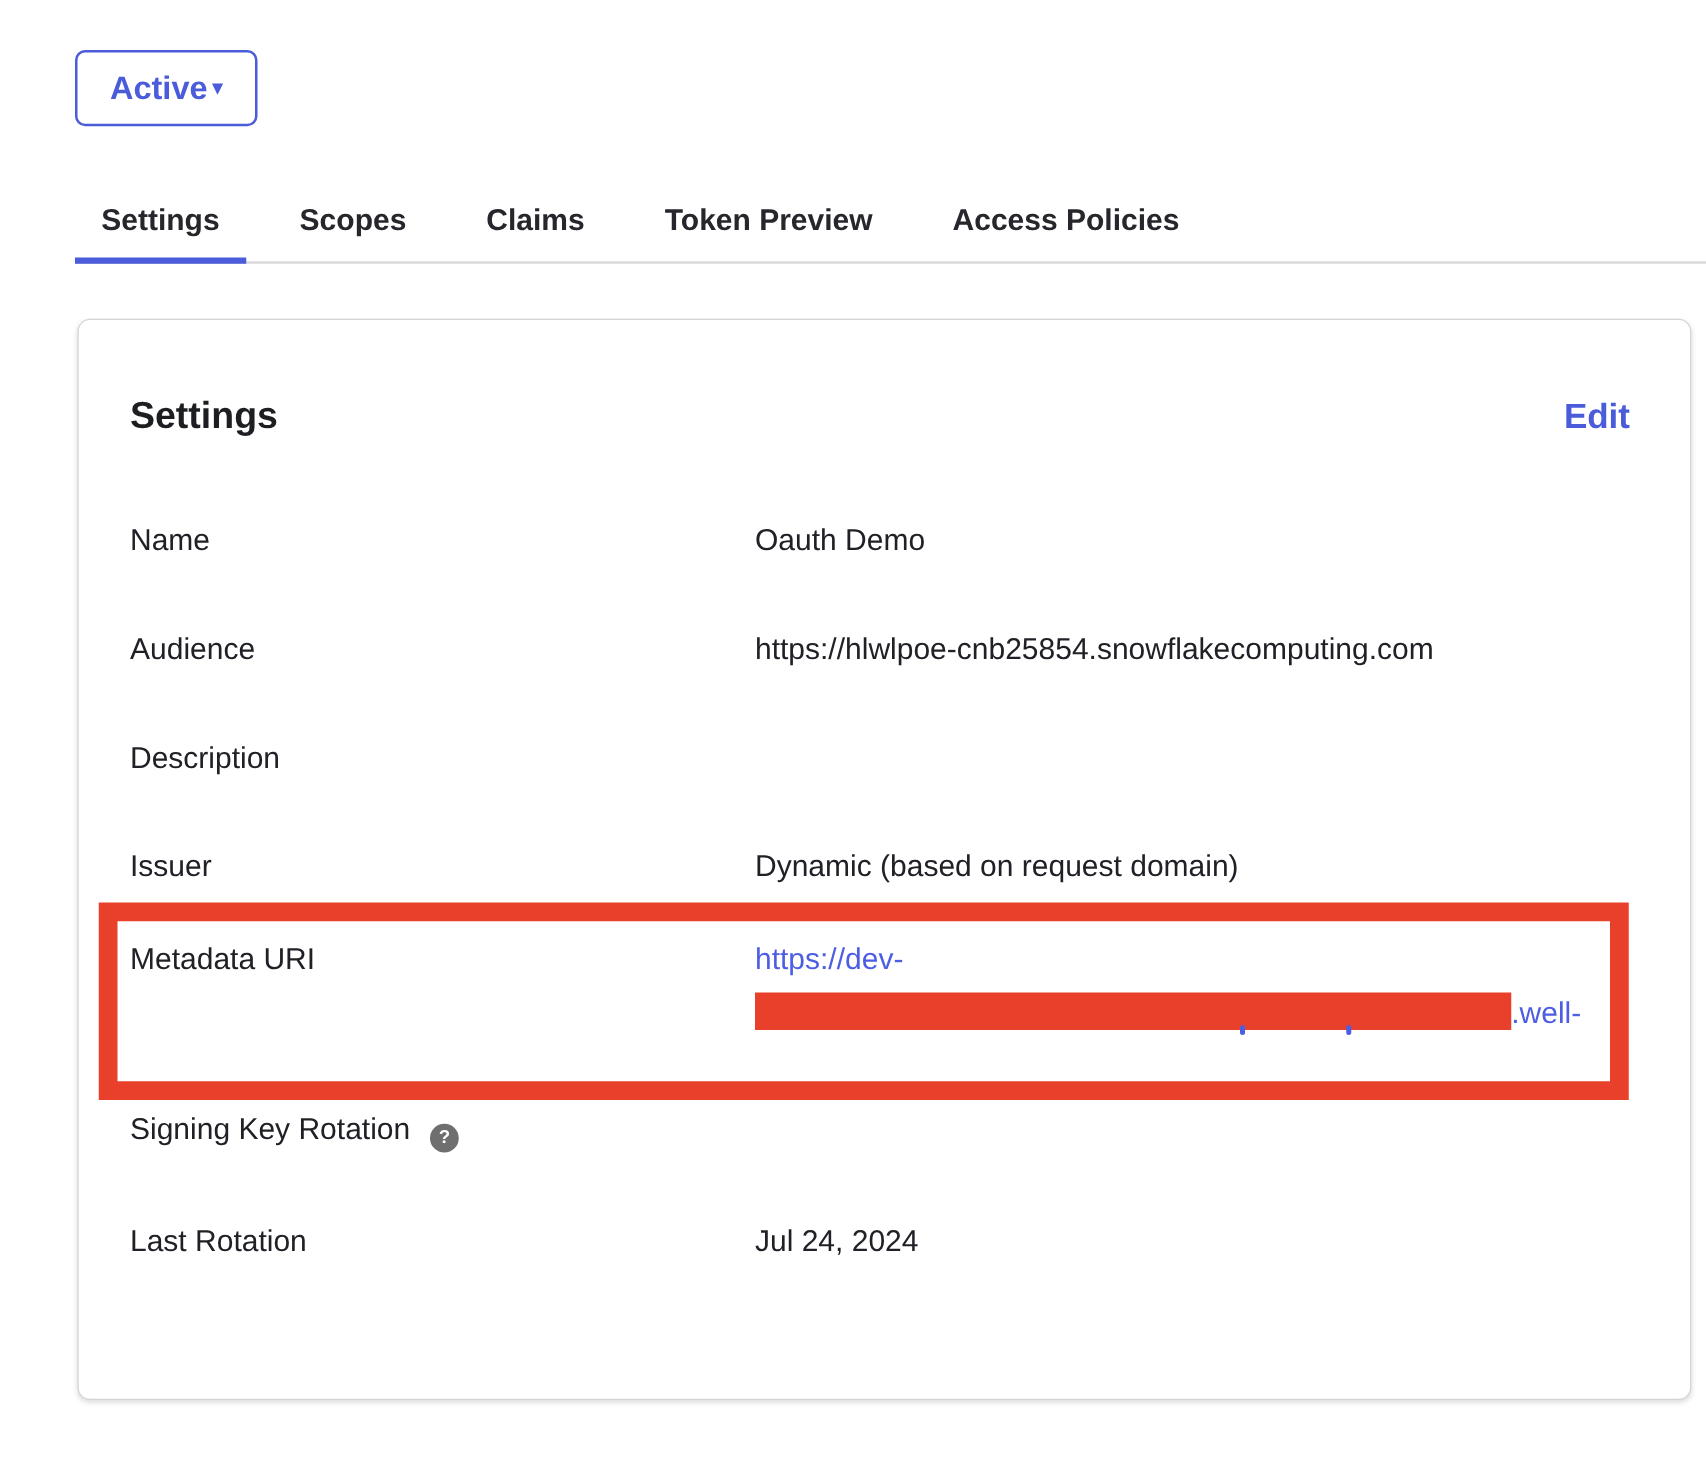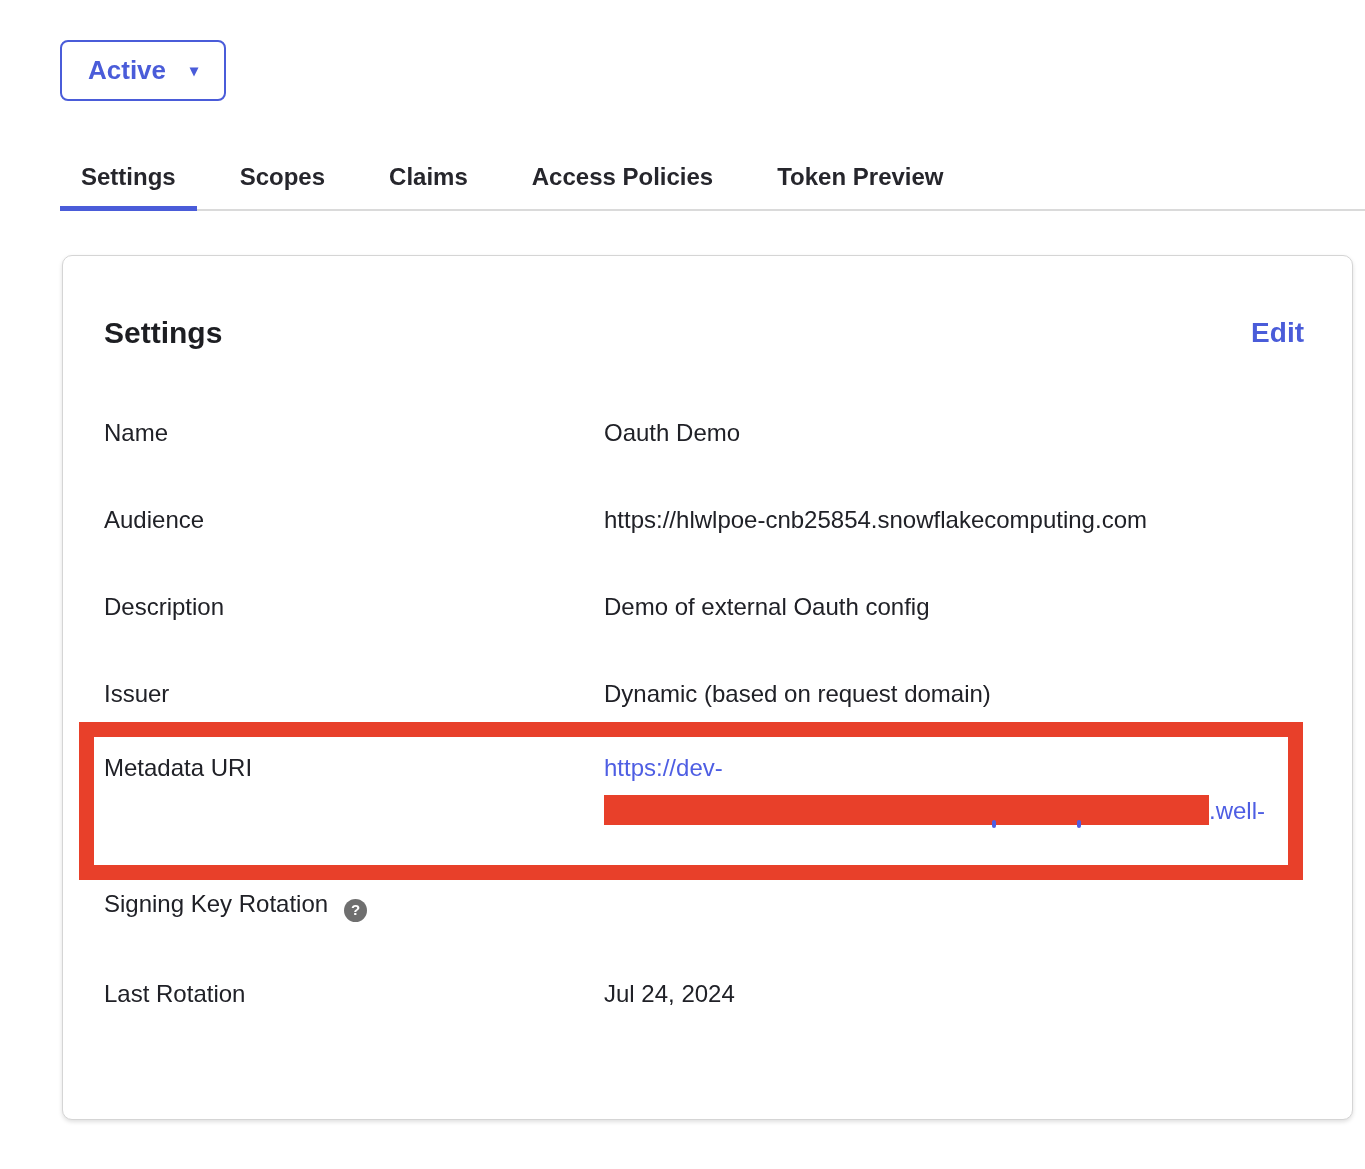--- a/index.html
+++ b/index.html
@@ -6,21 +6,21 @@
   html, body { margin: 0; padding: 0; background: #ffffff; }
   body {
     width: 1365px; height: 1169px; overflow: hidden;
     font-family: "Liberation Sans", sans-serif;
     color: #202127;
   }
   .page { position: relative; width: 1365px; height: 1169px; background: #fff; }
 
   
   .status-btn {
-    display: inline-flex; align-items: center; gap: 24px;
+    display: inline-flex; align-items: center; gap: 4px;
     margin: 40px 0 0 60px; padding: 0 26px; height: 61px;
     border: 2px solid #4a5cd9; border-radius: 8px;
     color: #4a5cd9; font-size: 26px; font-weight: bold;
     background: #fff; cursor: pointer;
   }
   .status-btn .caret { font-size: 16px; line-height: 1; }
 
   
   .tabs {
     display: flex; align-items: flex-end;
@@ -102,24 +102,24 @@
     <div class="tab active">
       <span>Settings</span>
     </div>
     <div class="tab">
       <span>Scopes</span>
     </div>
     <div class="tab">
       <span>Claims</span>
     </div>
     <div class="tab">
-      <span>Access Policies</span>
+      <span>Token Preview</span>
     </div>
     <div class="tab">
-      <span>Token Preview</span>
+      <span>Access Policies</span>
     </div>
   </div>
 
   <div class="panel">
 
     <div class="panel-head">
       <div class="panel-title">Settings</div>
       <a class="edit-link">Edit</a>
     </div>
 
@@ -128,21 +128,20 @@
       <div class="value">Oauth Demo</div>
     </div>
 
     <div class="row">
       <div class="label">Audience</div>
       <div class="value">https://hlwlpoe-cnb25854.snowflakecomputing.com</div>
     </div>
 
     <div class="row">
       <div class="label">Description</div>
-      <div class="value">Demo of external Oauth config</div>
     </div>
 
     <div class="row tight">
       <div class="label">Issuer</div>
       <div class="value">Dynamic (based on request domain)</div>
     </div>
 
     <div class="row row-metadata">
       <div class="annotation-box"></div>
       <div class="label">Metadata URI</div>

